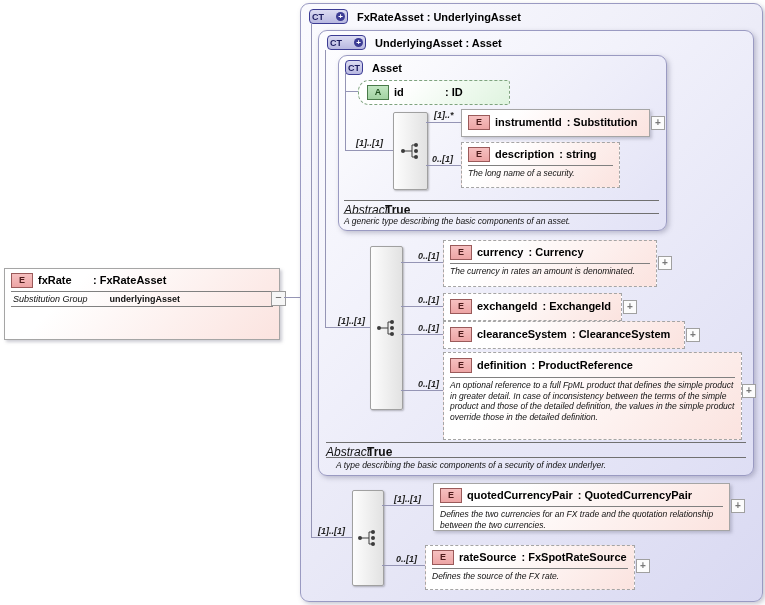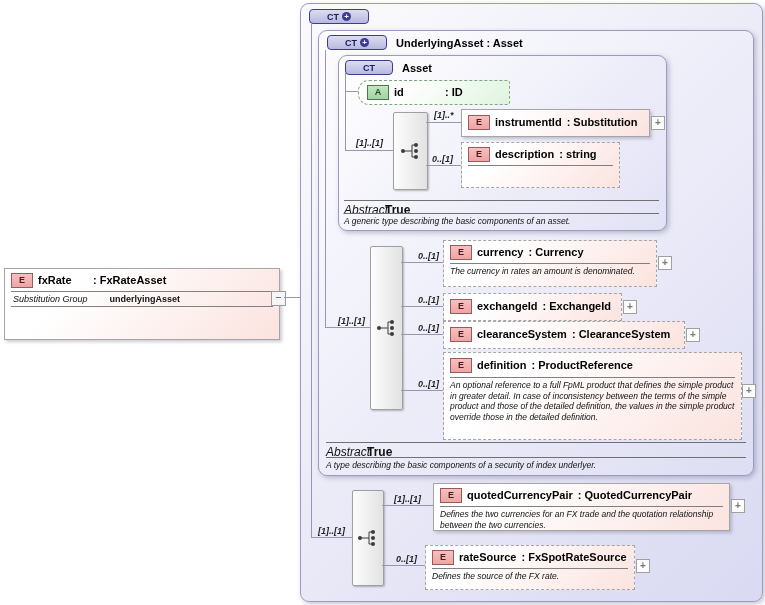--- a/index.html
+++ b/index.html
@@ -4,23 +4,23 @@
 <style>
   html,body{margin:0;padding:0;background:#ffffff;font-family:"Liberation Sans",sans-serif;}
   #canvas{position:relative;width:765px;height:605px;background:#ffffff;overflow:hidden;}
 
   
   .typebox{position:absolute;border:1px solid #9a9ac2;border-radius:9px;
     background:linear-gradient(135deg,#fbfbfe 0%,#ececf8 45%,#d9d9f2 100%);
     box-shadow:2px 2px 5px rgba(90,90,120,0.35);}
   .typehead{position:absolute;left:8px;top:5px;display:flex;align-items:center;gap:9px;
     font-weight:bold;font-size:11px;color:#000;white-space:nowrap;}
-  .ct-badge{display:inline-flex;align-items:center;justify-content:center;gap:3px;
+  .ct-badge{display:inline-flex;align-items:center;justify-content:center;gap:12px;
     border:1px solid #3c3c94;background:linear-gradient(180deg,#dcdcf2,#b8b8e0);
-    border-radius:4px;height:13px;padding:0 17px;font-size:9px;font-weight:bold;color:#1a1a5e;}
+    border-radius:4px;height:13px;padding:0 2px;font-size:9px;font-weight:bold;color:#1a1a5e;}
   .ct-plus{display:inline-block;width:9px;height:9px;border-radius:50%;background:#3c3c94;
     color:#fff;font-size:8px;line-height:9px;text-align:center;font-weight:bold;}
 
   
   .el{position:absolute;border:1px solid #a5a5a5;
     background:linear-gradient(135deg,#ffffff 25%,#fbe3df 100%);
     box-shadow:2px 2px 3px rgba(110,110,130,0.35);}
   .el.dashed{border-style:dashed;box-shadow:none;}
   .el-head{display:flex;align-items:center;gap:5px;height:22px;padding:0 6px;
     font-weight:bold;font-size:11px;color:#000;white-space:nowrap;overflow:hidden;}
@@ -81,20 +81,21 @@
   </div>
   <div class="minusbox" style="left:271px;top:291px;">−</div>
   <div class="hline" style="left:284px;top:297px;width:16px;"></div>
 
   <div class="typebox" style="left:300px;top:3px;width:461px;height:597px;">
     <div class="typehead">
       <span class="ct-badge">
         <span>CT</span>
         <span class="ct-plus">+</span>
       </span>
+      <span>FxRateAsset : UnderlyingAsset</span>
     </div>
   </div>
 
   <div class="typebox" style="left:318px;top:30px;width:434px;height:444px;background:linear-gradient(135deg,#fdfdff 0%,#efeffa 45%,#dedef4 100%);">
     <div class="typehead" style="top:4px;">
       <span class="ct-badge">
         <span>CT</span>
         <span class="ct-plus">+</span>
       </span>
       <span>UnderlyingAsset : Asset</span>
@@ -149,20 +150,21 @@
 
   <div class="hline" style="left:426px;top:165px;width:35px;"></div>
   <div class="card" style="left:432px;top:154px;">0..[1]</div>
   <div class="el dashed" style="left:461px;top:142px;width:157px;height:44px;">
     <div class="el-head">
       <span class="e-badge">E</span>
       <span>description</span>
       <span>: string</span>
     </div>
     <div class="el-divider"></div>
+    <div class="el-note">The long name of a security.</div>
   </div>
 
   <div class="sline" style="left:344px;top:200px;width:315px;"></div>
   <div class="abs-label" style="left:344px;top:203px;">Abstract</div>
   <div class="abs-value" style="left:385px;top:203px;">True</div>
   <div class="sline" style="left:344px;top:213px;width:315px;"></div>
   <div class="type-note" style="left:344px;top:216px;">A generic type describing the basic components of an asset.</div>
 
   <div class="vline" style="left:325px;top:50px;height:277px;"></div>
   <div class="hline" style="left:325px;top:327px;width:45px;"></div>
@@ -225,21 +227,21 @@
     </div>
     <div class="el-divider"></div>
     <div class="el-note">An optional reference to a full FpML product that defines the simple product in greater detail. In case of inconsistency between the terms of the simple product and those of the detailed definition, the values in the simple product override those in the detailed definition.</div>
   </div>
   <div class="plusbox" style="left:742px;top:384px;">+</div>
 
   <div class="sline" style="left:326px;top:442px;width:420px;"></div>
   <div class="abs-label" style="left:326px;top:445px;">Abstract</div>
   <div class="abs-value" style="left:367px;top:445px;">True</div>
   <div class="sline" style="left:326px;top:457px;width:420px;"></div>
-  <div class="type-note" style="left:326px;top:460px;">A type describing the basic components of a security of index underlyer.</div>
+  <div class="type-note" style="left:336px;top:460px;">A type describing the basic components of a security of index underlyer.</div>
 
   <div class="vline" style="left:311px;top:24px;height:513px;"></div>
   <div class="hline" style="left:311px;top:537px;width:41px;"></div>
   <div class="seq" style="left:352px;top:490px;width:30px;height:94px;">
     <svg width="22" height="22" viewBox="0 0 22 22">
       <circle cx="3" cy="11" r="2" fill="#3c3c3c"></circle>
       <line x1="3" y1="11" x2="12" y2="11" stroke="#3c3c3c" stroke-width="1"></line>
       <line x1="12" y1="5" x2="12" y2="17" stroke="#3c3c3c" stroke-width="1"></line>
       <line x1="12" y1="5" x2="16" y2="5" stroke="#3c3c3c" stroke-width="1"></line>
       <line x1="12" y1="17" x2="16" y2="17" stroke="#3c3c3c" stroke-width="1"></line>

